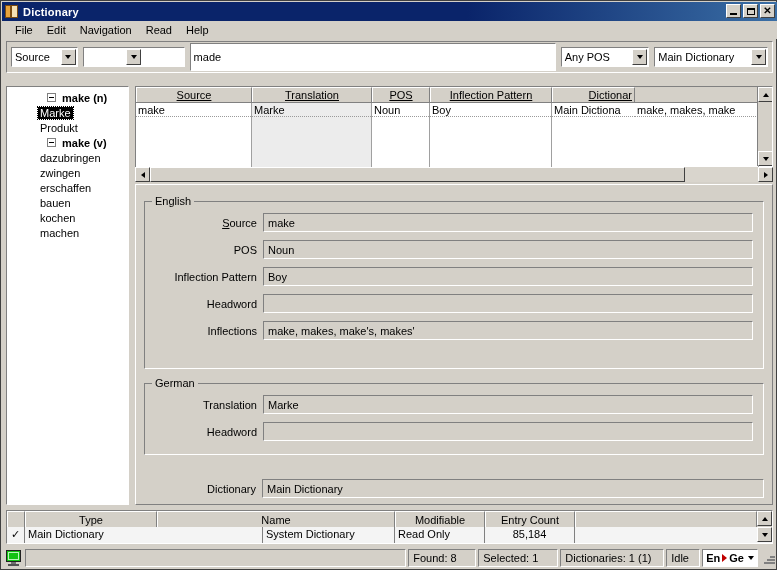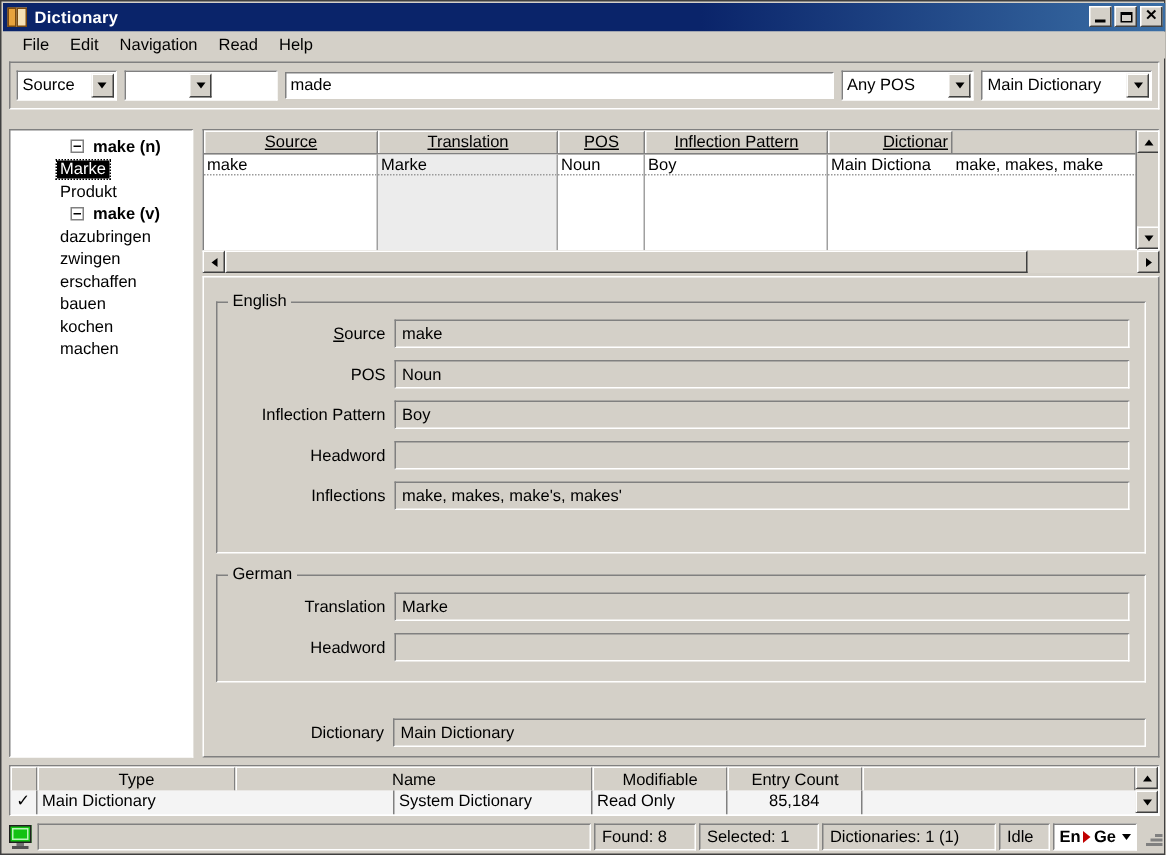--- a/index.html
+++ b/index.html
@@ -52,21 +52,21 @@
     box-sizing:border-box;display:flex;align-items:center;margin-right:5px;
   }
   .combo .cval{flex:1;padding:0 3px;font-size:11px;white-space:nowrap;overflow:hidden;line-height:18px;}
   .combo .arrow{
     width:15px;height:16px;margin:1px;flex:none;background:#d4d0c8;
     border:1px solid;border-color:#ffffff #404040 #404040 #ffffff;
     box-sizing:border-box;display:flex;align-items:center;justify-content:center;
   }
   .tri-d{width:0;height:0;border-left:3px solid transparent;border-right:3px solid transparent;border-top:4px solid #000;}
   .txtbox{
-    height:18px;background:#fff;border:1px solid;
+    height:28px;background:#fff;border:1px solid;
     border-color:#808080 #ffffff #ffffff #808080;box-sizing:border-box;
     display:flex;align-items:center;padding:0 3px;font-size:11px;margin-right:5px;
   }
 
   
   .tree-panel{
     position:absolute;left:5px;top:85px;width:123px;height:419px;
     background:#fff;border:1px solid;border-color:#808080 #ffffff #ffffff #808080;
     box-sizing:border-box;overflow:hidden;
   }
@@ -434,21 +434,21 @@
 
   <div class="statusbar">
     <div class="sb-icon">
       <div class="mon"></div>
         <div class="stand"></div>
         <div class="base"></div>
     </div>
     <div class="sb-pane grow"></div>
     <div class="sb-pane" style="width:68px;">Found: 8</div>
     <div class="sb-pane" style="width:80px;">Selected: 1</div>
-    <div class="sb-pane" style="width:116px;text-align:right;">Dictionaries: 1 (1)</div>
+    <div class="sb-pane" style="width:104px;text-align:right;">Dictionaries: 1 (1)</div>
     <div class="sb-pane" style="width:34px;">Idle</div>
     <div class="lang-pane">
       <span>En</span>
       <i class="lang-arrow"></i>
       <span>Ge</span>
       <i class="tri-d" style="margin-left:4px;"></i>
     </div>
     <div class="grip">
         <i></i>
         <i></i>

